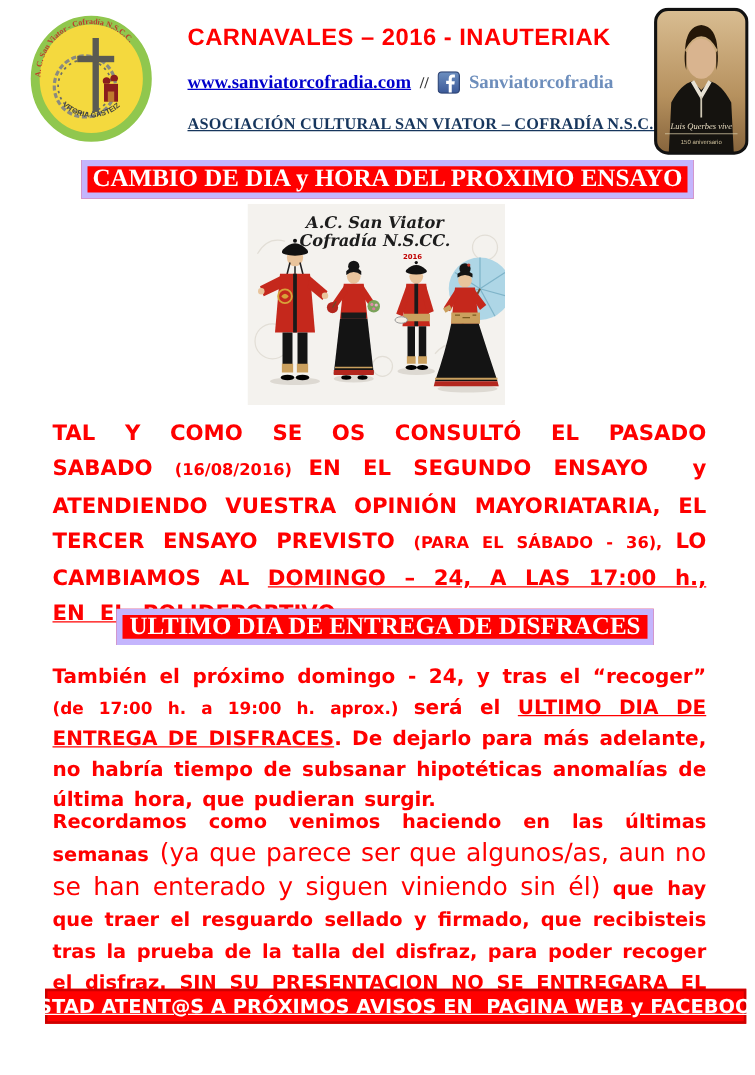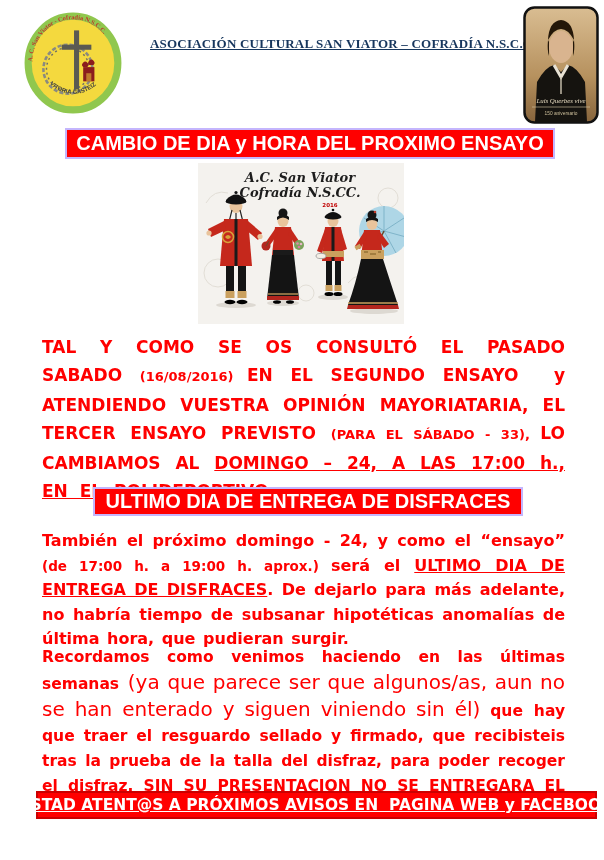--- a/index.html
+++ b/index.html
@@ -27,23 +27,23 @@
   .assoc {
     margin-top:16px; font-family:"Liberation Serif", serif; font-weight:bold;
     font-size:13px; color:#17365d; text-decoration:underline;
     letter-spacing:0.2px; white-space:nowrap;
   }
   .photo-wrap { position:absolute; left:523px; top:6px; width:76px; height:118px; }
 
   
   .banner {
     position:absolute; box-sizing:border-box; background:#ff0000;
-    border:2px solid #c4b5fd; color:#ffffff; display:flex;
+    border:5px solid #c4b5fd; color:#ffffff; display:flex;
     align-items:center; justify-content:center; white-space:nowrap;
-    font-family:Liberation Sans, sans-serif; font-weight:bold;
+    font-family:Liberation Serif, serif; font-weight:bold;
   }
   .banner1 { left:65px; top:128px; width:490px; height:31px; font-size:20px; }
   .banner2 { left:93px; top:487px; width:430px; height:29px; font-size:20px; }
   .footer-banner {
     left:36px; top:791px; width:561px; height:28px; font-size:15.5px;
     border:2px solid #cc0000; font-family:"DejaVu Sans", sans-serif;
   }
   .footer-banner .ft { text-decoration:underline; }
 
   
@@ -83,20 +83,38 @@
         <textPath href="#arcTop" startOffset="1%">A. C. San Viator - Cofradía N.S.C.C.</textPath>
       </text>
       <path id="arcBot" d="M 20,66 A 34,36 0 0 0 78,64" fill="none"></path>
       <text font-size="5.8" fill="#44443c" font-family="Liberation Sans, sans-serif" font-weight="bold">
         <textPath href="#arcBot" startOffset="12%">VITORIA GASTEIZ</textPath>
       </text>
     </svg>
   </div>
 
   <div class="hdr-center">
+    <div class="doc-title">CARNAVALES – 2016 - INAUTERIAK</div>
+    <div class="linkline">
+      <span class="weblink">www.sanviatorcofradia.com</span>
+      <span class="slashes">//</span>
+      <span class="fb-badge">
+        <svg viewBox="0 0 18 18" width="18" height="18">
+          <defs>
+            <linearGradient id="fbg" x1="0" y1="0" x2="0" y2="1">
+              <stop offset="0" stop-color="#6d8fc0"></stop>
+                <stop offset="1" stop-color="#3b5998"></stop>
+            </linearGradient>
+          </defs>
+          <rect x="0.5" y="0.5" width="17" height="17" rx="3" fill="url(#fbg)" stroke="#2d4373"></rect>
+          <path d="M12.6,18 v-6.4 h2.1 l0.33-2.6 h-2.43 V7.3 c0-0.75 0.2-1.26 1.26-1.26 h1.27 V3.7 c-0.22-0.03-0.98-0.1-1.86-0.1 c-1.84,0-3.1,1.12-3.1,3.18 v1.78 H8.1 v2.6 h2.08 V18 Z" fill="#ffffff" transform="translate(-1.2,-1)"></path>
+        </svg>
+      </span>
+      <span class="fb-name">Sanviatorcofradia</span>
+    </div>
     <div class="assoc">ASOCIACIÓN CULTURAL SAN VIATOR – COFRADÍA N.S.C.C.</div>
   </div>
 
   <div class="photo-wrap">
     <svg viewBox="0 0 76 118" width="76" height="118">
       <defs>
         <linearGradient id="pg" x1="0" y1="0" x2="0" y2="1">
           <stop offset="0" stop-color="#d9bd92"></stop>
             <stop offset="0.6" stop-color="#b6915e"></stop>
             <stop offset="1" stop-color="#86643c"></stop>
@@ -226,29 +244,29 @@
         <rect x="137" y="98" width="6" height="26" fill="#141414"></rect>
         <rect x="127.5" y="122" width="7" height="6" fill="#caa05e"></rect>
         <rect x="136.5" y="122" width="7" height="6" fill="#caa05e"></rect>
         <ellipse cx="131" cy="131" rx="4.5" ry="2" fill="#000"></ellipse>
         <ellipse cx="140" cy="131" rx="4.5" ry="2" fill="#000"></ellipse>
       </g>
     </svg>
   </div>
 
   <div class="para para1">
-    <span>TAL Y COMO SE OS CONSULTÓ EL PASADO SABADO </span><span class="small">(16/08/2016) </span><span>EN EL SEGUNDO ENSAYO &nbsp;y ATENDIENDO VUESTRA OPINIÓN MAYORIATARIA, EL TERCER ENSAYO PREVISTO </span><span class="small">(PARA EL SÁBADO - 33), </span><span>LO CAMBIAMOS AL </span><span class="u">DOMINGO – 24, A LAS 17:00 h., EN EL POLIDEPORTIVO.</span>
+    <span>TAL Y COMO SE OS CONSULTÓ EL PASADO SABADO </span><span class="small">(16/08/2016) </span><span>EN EL SEGUNDO ENSAYO &nbsp;y ATENDIENDO VUESTRA OPINIÓN MAYORIATARIA, EL TERCER ENSAYO PREVISTO </span><span class="small">(PARA EL SÁBADO - 36), </span><span>LO CAMBIAMOS AL </span><span class="u">DOMINGO – 24, A LAS 17:00 h., EN EL POLIDEPORTIVO.</span>
   </div>
 
   <div class="banner banner2">
     <span>ULTIMO DIA DE ENTREGA DE DISFRACES</span>
   </div>
 
   <div class="para para2">
-    <span>También el próximo domingo - 24, y como el “ensayo” </span><span class="small">(de 17:00 h. a 19:00 h. aprox.) </span><span>será el </span><span class="u">ULTIMO DIA DE ENTREGA DE DISFRACES</span><span>. De dejarlo para más adelante, no habría tiempo de subsanar hipotéticas anomalías de última hora, que pudieran surgir.</span>
+    <span>También el próximo domingo - 24, y tras el “recoger” </span><span class="small">(de 17:00 h. a 19:00 h. aprox.) </span><span>será el </span><span class="u">ULTIMO DIA DE ENTREGA DE DISFRACES</span><span>. De dejarlo para más adelante, no habría tiempo de subsanar hipotéticas anomalías de última hora, que pudieran surgir.</span>
   </div>
 
   <div class="para para3">
     <span>Recordamos como venimos haciendo en las últimas semanas </span><span class="reg">(ya que parece ser que algunos/as, aun no se han enterado y siguen viniendo sin él) </span><span>que hay que traer el resguardo sellado y firmado, que recibisteis tras la prueba de la talla del disfraz, para poder recoger el disfraz. SIN SU PRESENTACION NO SE ENTREGARA EL MISMO</span>
   </div>
 
   <div class="banner footer-banner">
     <span class="ft">ESTAD ATENT@S A PRÓXIMOS AVISOS EN &nbsp;PAGINA WEB y FACEBOOK</span>
   </div>
 

